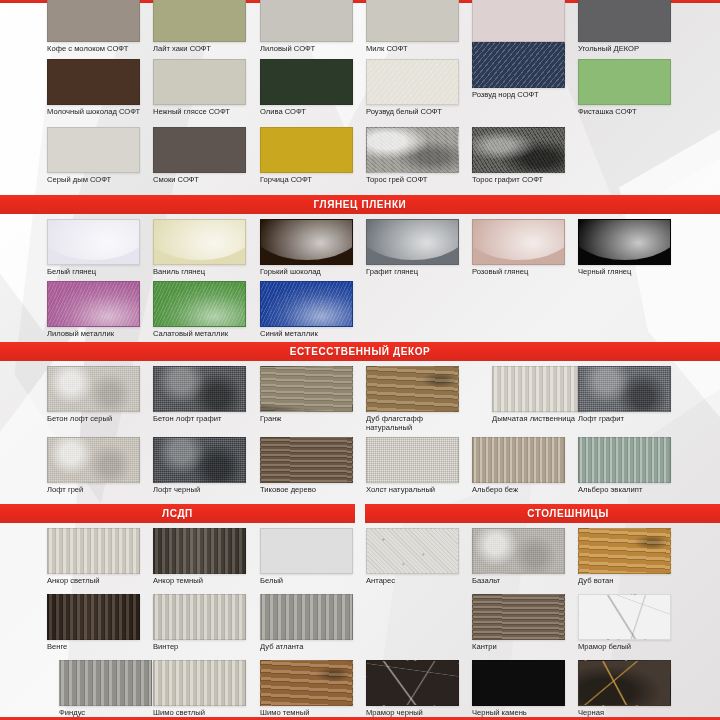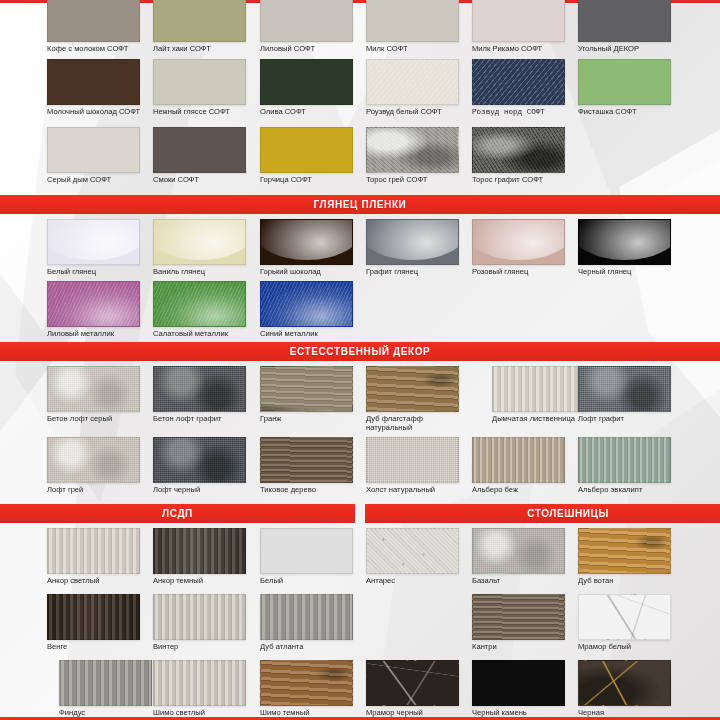--- a/index.html
+++ b/index.html
@@ -118,21 +118,21 @@
       <div class="lbl">Нежный гляссе СОФТ</div>
     </div>
     <div class="cell" style="left: 260px; top: 59px;">
       <div class="sw" style="background-color:#2c3a29;"></div>
       <div class="lbl">Олива СОФТ</div>
     </div>
     <div class="cell" style="left: 366px; top: 59px;">
       <div class="sw" style="background-color:#e4e2d9;background-image:repeating-linear-gradient(130deg, rgba(255,255,255,.22) 0 1px, rgba(255,255,255,0) 1px 4px);"></div>
       <div class="lbl">Роузвуд белый СОФТ</div>
     </div>
-    <div class="cell" style="left: 472px; top: 59px; font-family: Liberation Mono, monospace;">
+    <div class="cell" style="left: 472px; top: 42px;">
       <div class="sw" style="background-color:#2c3a55;background-image:repeating-linear-gradient(130deg, rgba(255,255,255,.22) 0 1px, rgba(255,255,255,0) 1px 4px);"></div>
       <div class="lbl">Розвуд норд СОФТ</div>
     </div>
     <div class="cell" style="left: 578px; top: 59px;">
       <div class="sw" style="background-color:#8cbb76;"></div>
       <div class="lbl">Фисташка СОФТ</div>
     </div>
     <div class="cell" style="left: 47px; top: 127px;">
       <div class="sw" style="background-color:#d8d5ce;"></div>
       <div class="lbl">Серый дым СОФТ</div>

